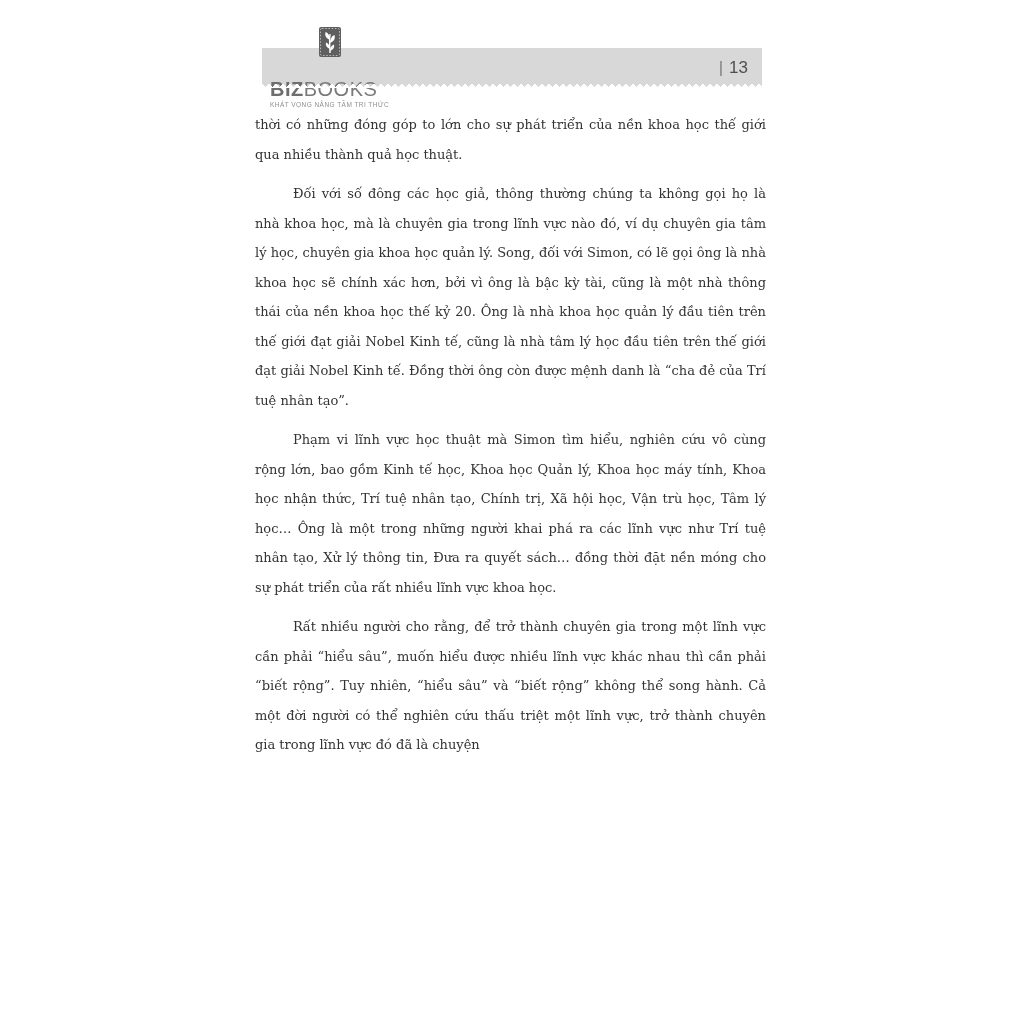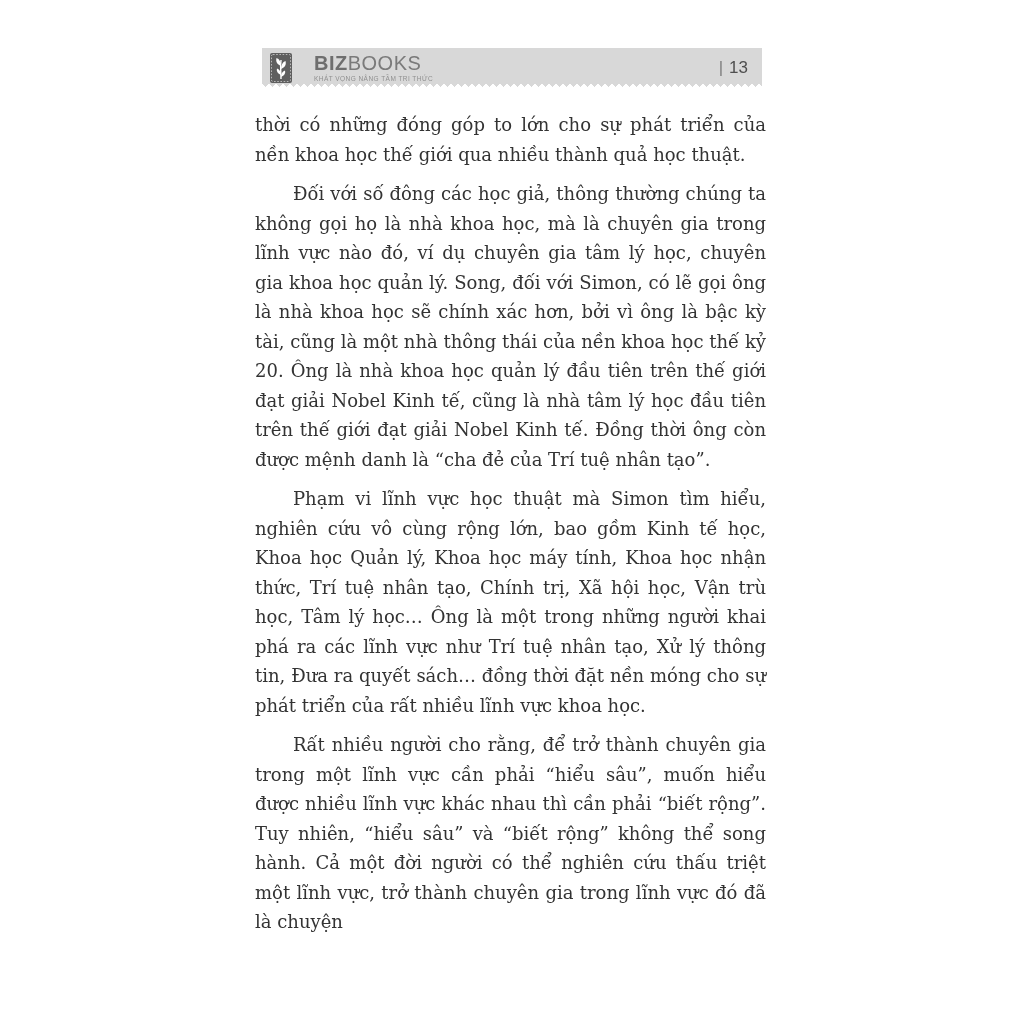--- a/index.html
+++ b/index.html
@@ -42,20 +42,21 @@
     background:
       linear-gradient(-45deg, #ffffff 3.2px, transparent 0) 0 0,
       linear-gradient(45deg, #ffffff 3.2px, transparent 0) 0 0;
     background-repeat: repeat-x;
     background-size: 7px 5px;
   }
   .logo {
     display: flex;
     align-items: center;
     gap: 22px;
+    flex-direction: column;
   }
   .logo-icon {
     width: 22px;
     height: 30px;
     display: inline-block;
     line-height: 0;
   }
   .logo-text-wrap {
     display: flex;
     flex-direction: column;
@@ -87,21 +88,21 @@
     color: #7d7d7d;
     font-weight: 300;
   }
   
   .body-text {
     position: absolute;
     left: 255px;
     top: 110px;
     width: 511px;
     font-family: "DejaVu Serif", "Liberation Serif", serif;
-    font-size: 18px;
+    font-size: 13px;
     line-height: 29.5px;
     color: var(--body-text, #333333);
     text-align: justify;
   }
   .body-text p {
     margin: 0 0 10px 0;
     text-indent: 38px;
   }
   .body-text p.no-indent {
     text-indent: 0;

